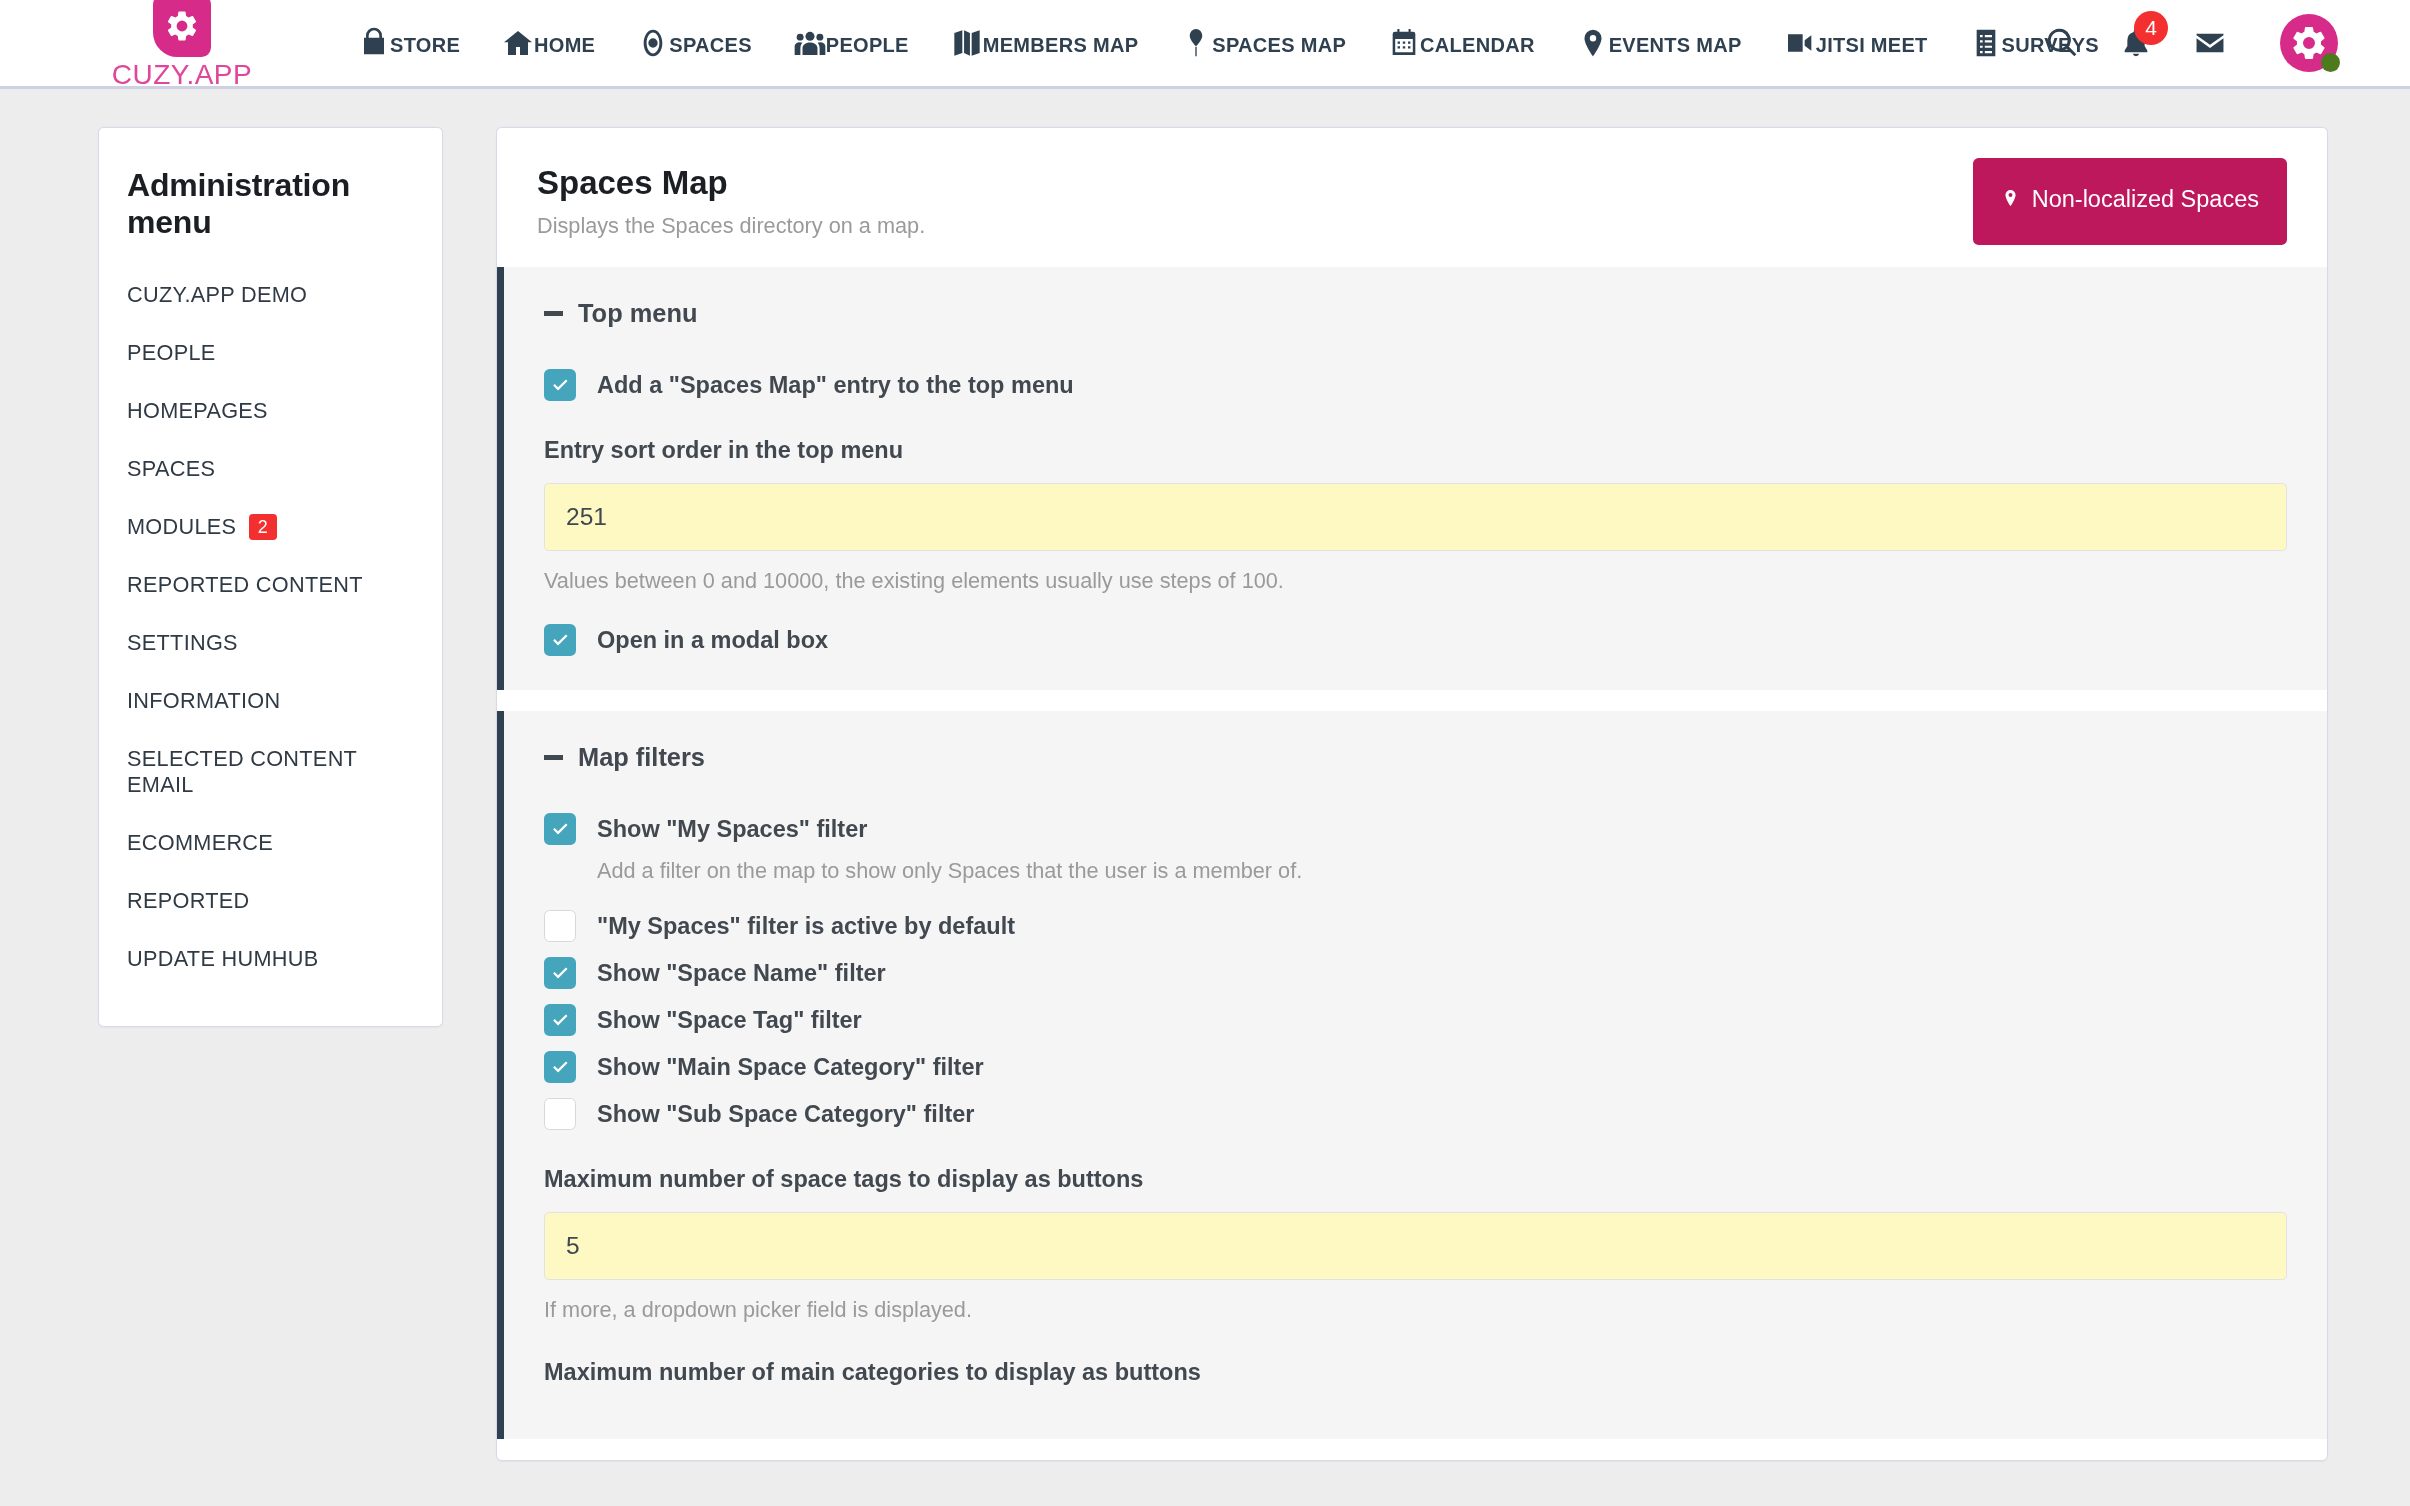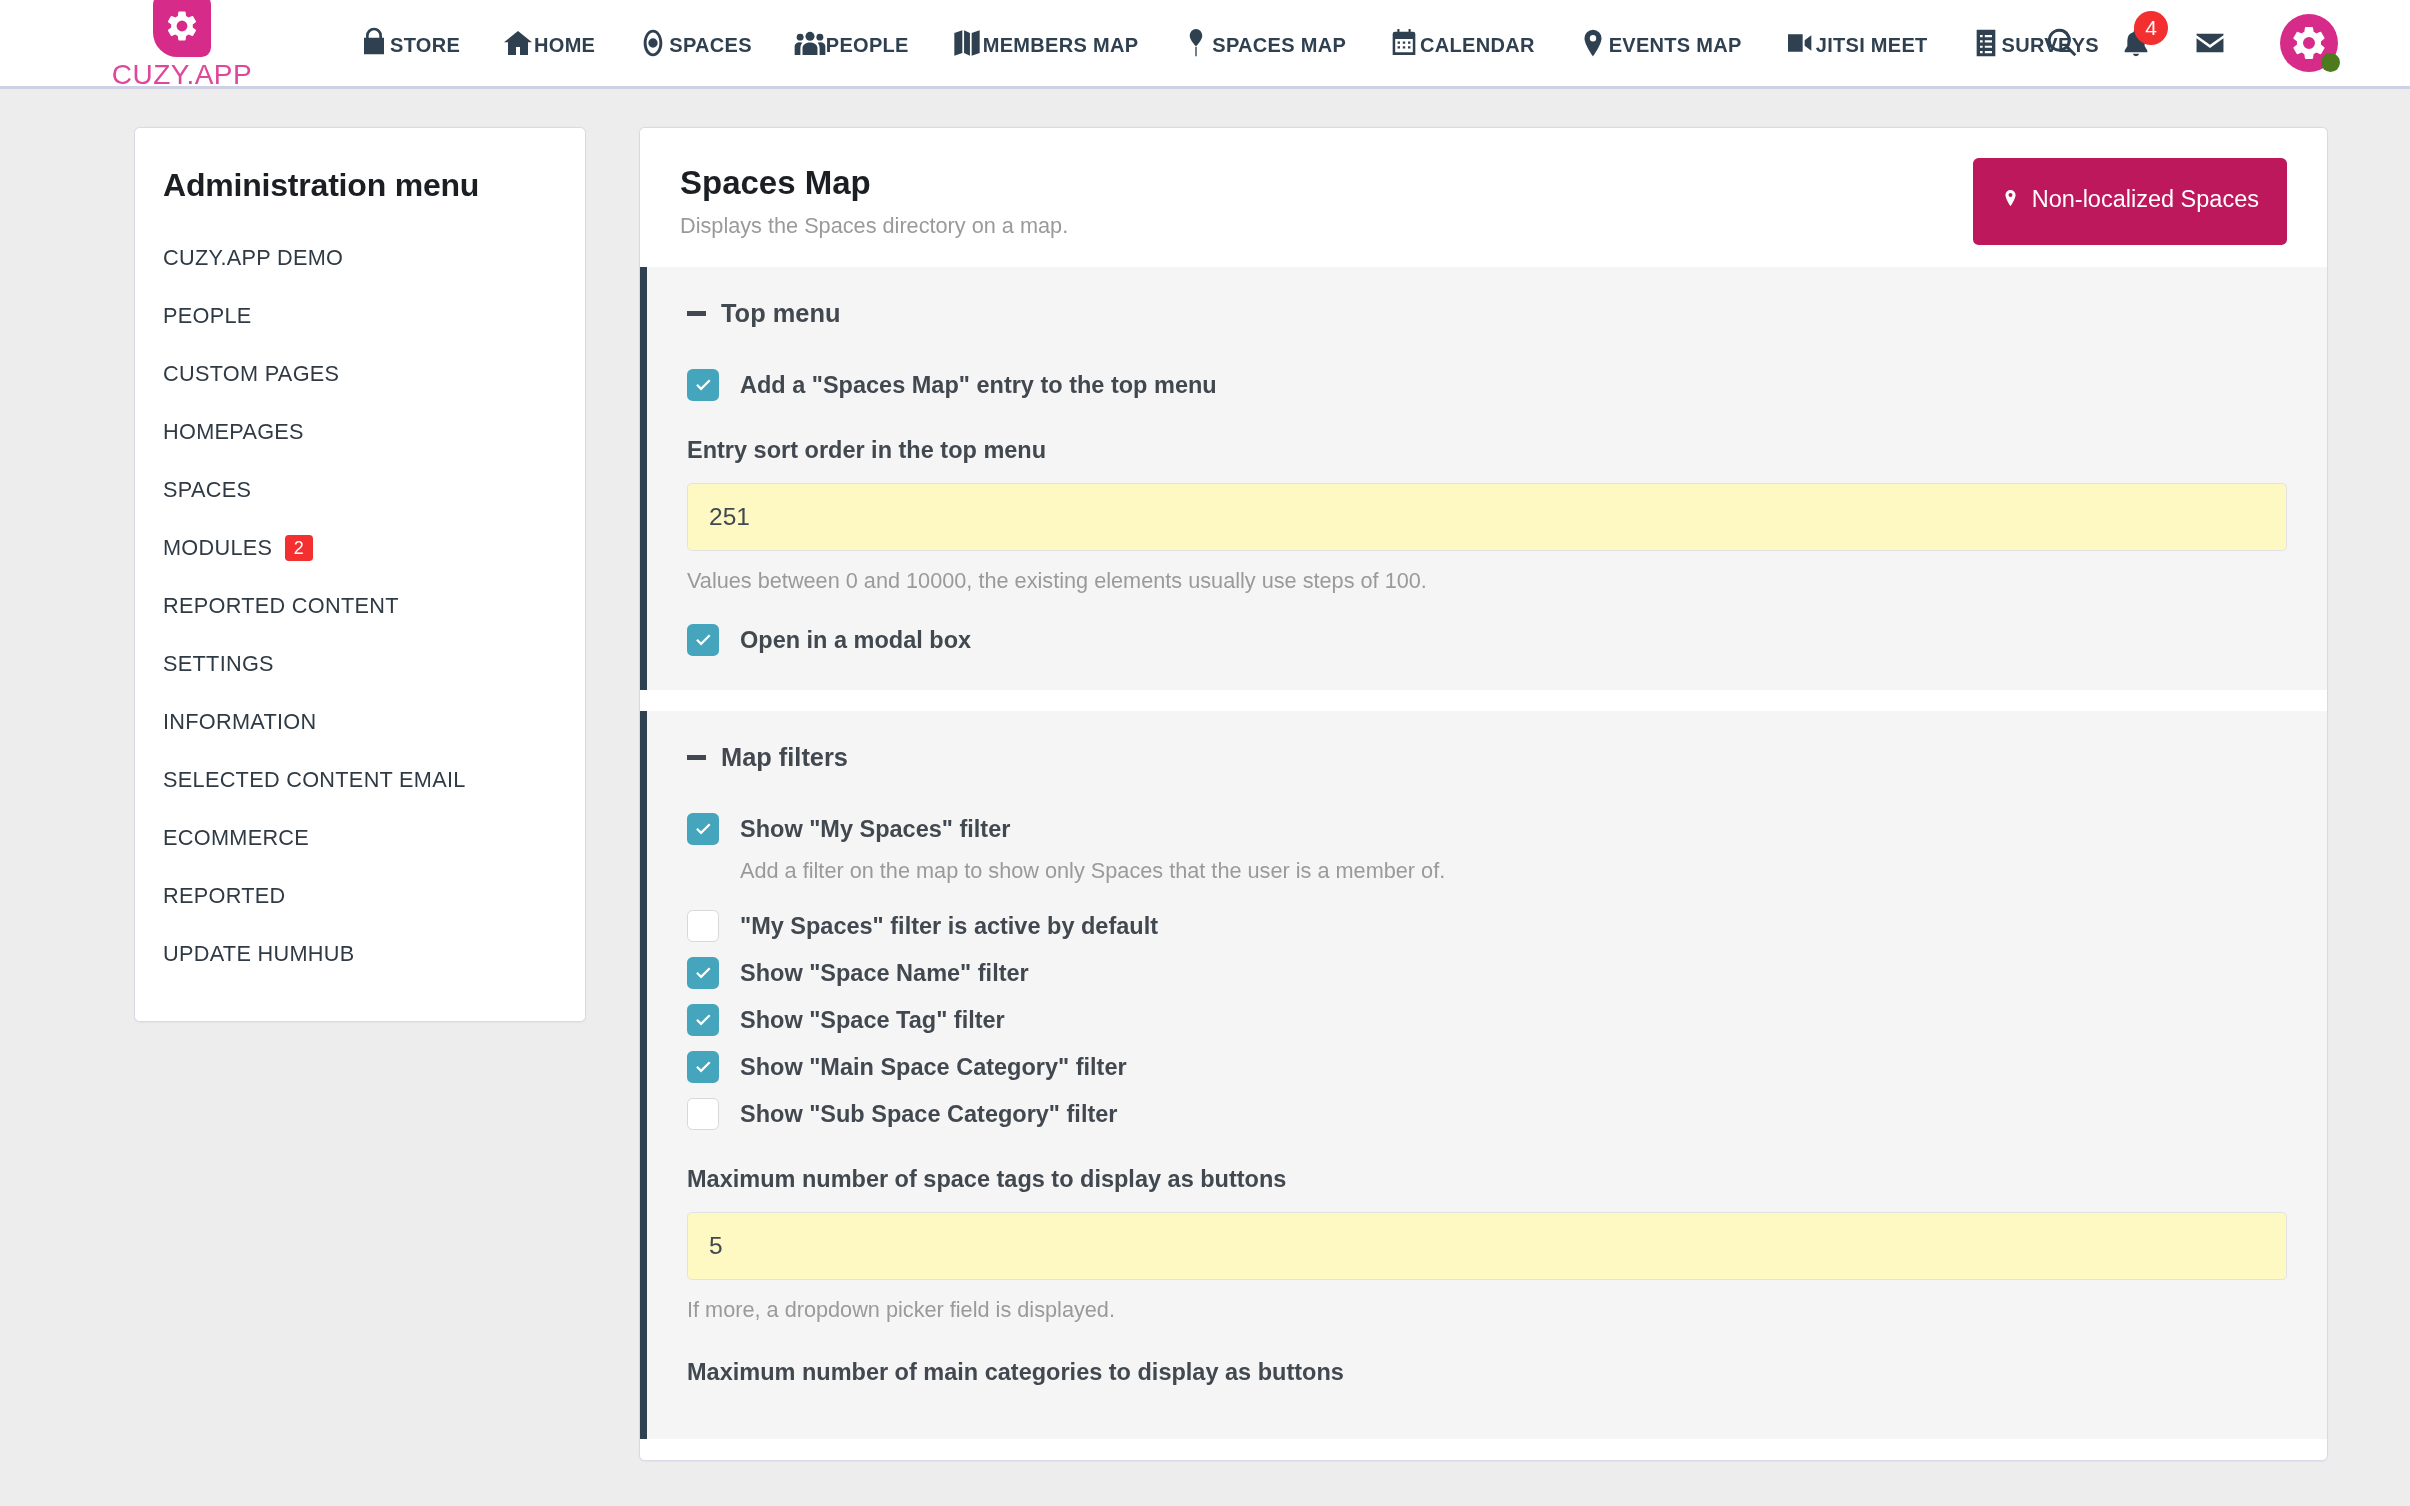--- a/index.html
+++ b/index.html
@@ -69,21 +69,21 @@
     cursor: pointer; margin-left: 13px;
   }
   .avatar svg { width: 40px; height: 40px; fill: #ffffff; }
   .avatar .online {
     position: absolute; right: -1.9px; bottom: 0px;
     width: 19px; height: 19px; border-radius: 50%; background: #4e7a1e;
   }
 
   
   .page { display: flex; padding: 38px 0 0 0; }
-  .sidebar-col { width: 603px; padding-left: 98px; padding-right: 53px; margin-left: 36px; }
+  .sidebar-col { width: 496px; padding-left: 98px; padding-right: 53px; }
   .main-col { flex: 1; padding-right: 83px; }
 
   .card {
     background: #ffffff;
     border: 0.9px solid #d7d9e8;
     border-radius: 5.6px;
     box-shadow: 0 0.9px 1.9px rgba(0,0,0,0.04);
   }
 
   
@@ -301,23 +301,20 @@
     <div class="card sidebar">
       <h2>Administration menu</h2>
 
       <div class="side-item">
         <span>CUZY.APP DEMO</span>
         </div>
       <div class="side-item">
         <span>PEOPLE</span>
         </div>
       <div class="side-item">
-        <span>CUSTOM PAGES</span>
-        </div>
-      <div class="side-item">
         <span>HOMEPAGES</span>
         </div>
       <div class="side-item">
         <span>SPACES</span>
         </div>
       <div class="side-item">
         <span>MODULES</span>
         <span class="side-badge">2</span>
         </div>
       <div class="side-item">

